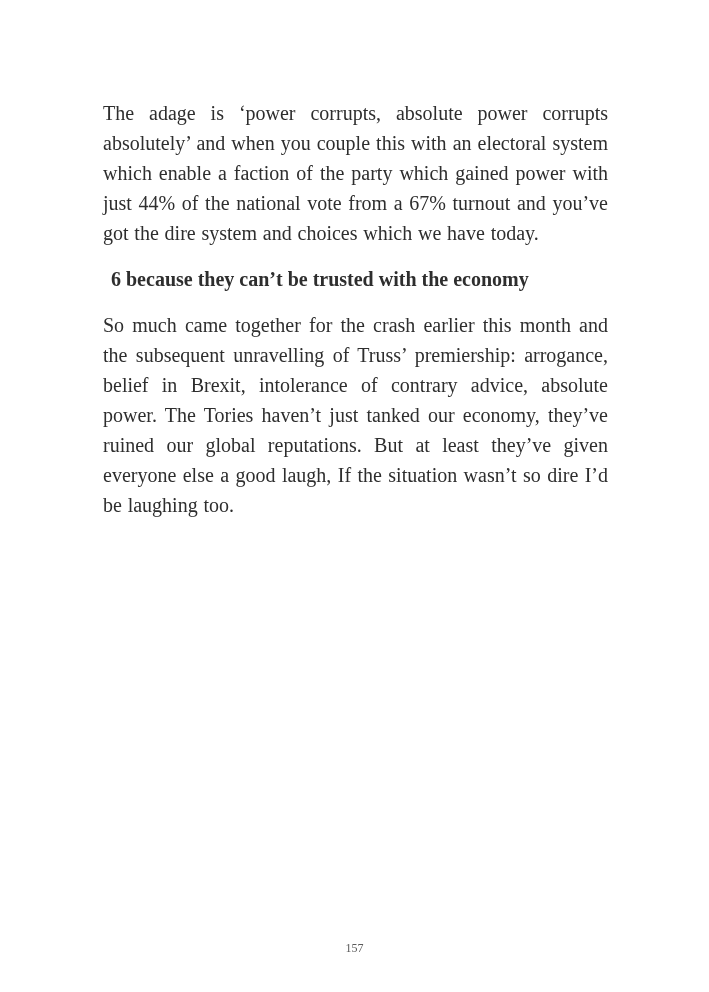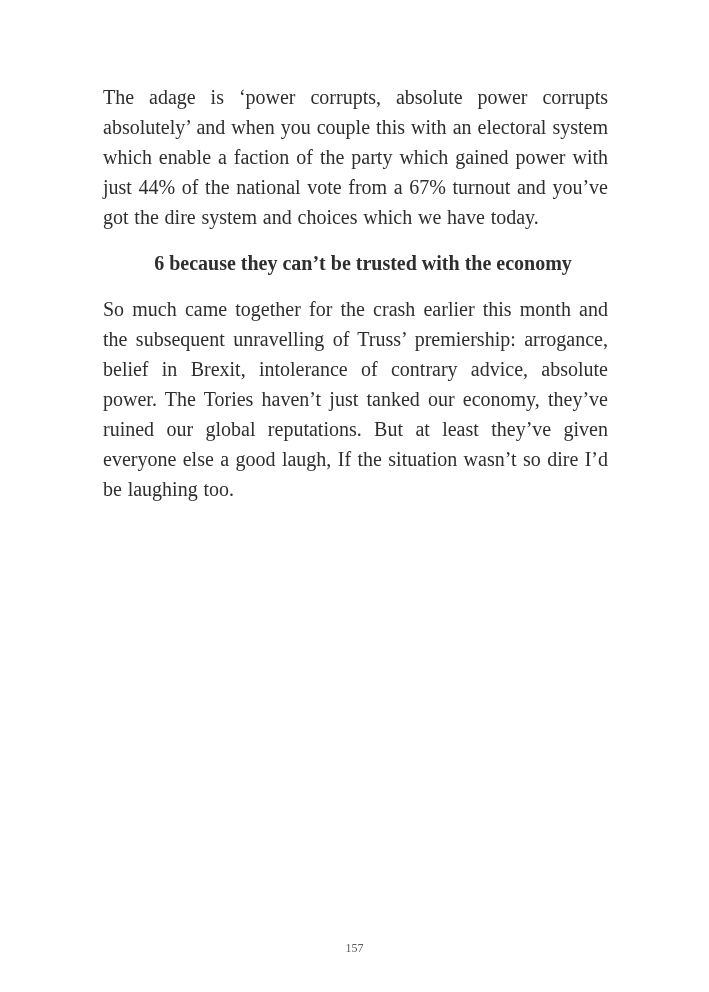--- a/index.html
+++ b/index.html
@@ -19,31 +19,31 @@
     left: 103px;
     top: 82px;
     width: 505px;
   }
   .para {
     font-family: "Liberation Serif", serif;
     font-size: 20px;
     line-height: 30px;
     color: #2e2e2e;
     text-align: justify;
-    margin: 0 0 16px 0;
+    margin: 16px 0 16px 0;
     word-spacing: 0.04em;
   }
   .heading {
     font-family: "Liberation Serif", serif;
     font-size: 20px;
     line-height: 30px;
     font-weight: bold;
     color: #2e2e2e;
-    margin: 16px 0 16px 15px;
-    text-align: center;
+    margin: 16px 0 16px 8px;
+    text-align: left;
   }
   .page-number {
     position: absolute;
     left: 0;
     right: 0;
     bottom: 36px;
     text-align: center;
     font-family: "Liberation Serif", serif;
     font-size: 12px;
     color: #5a5a5a;

